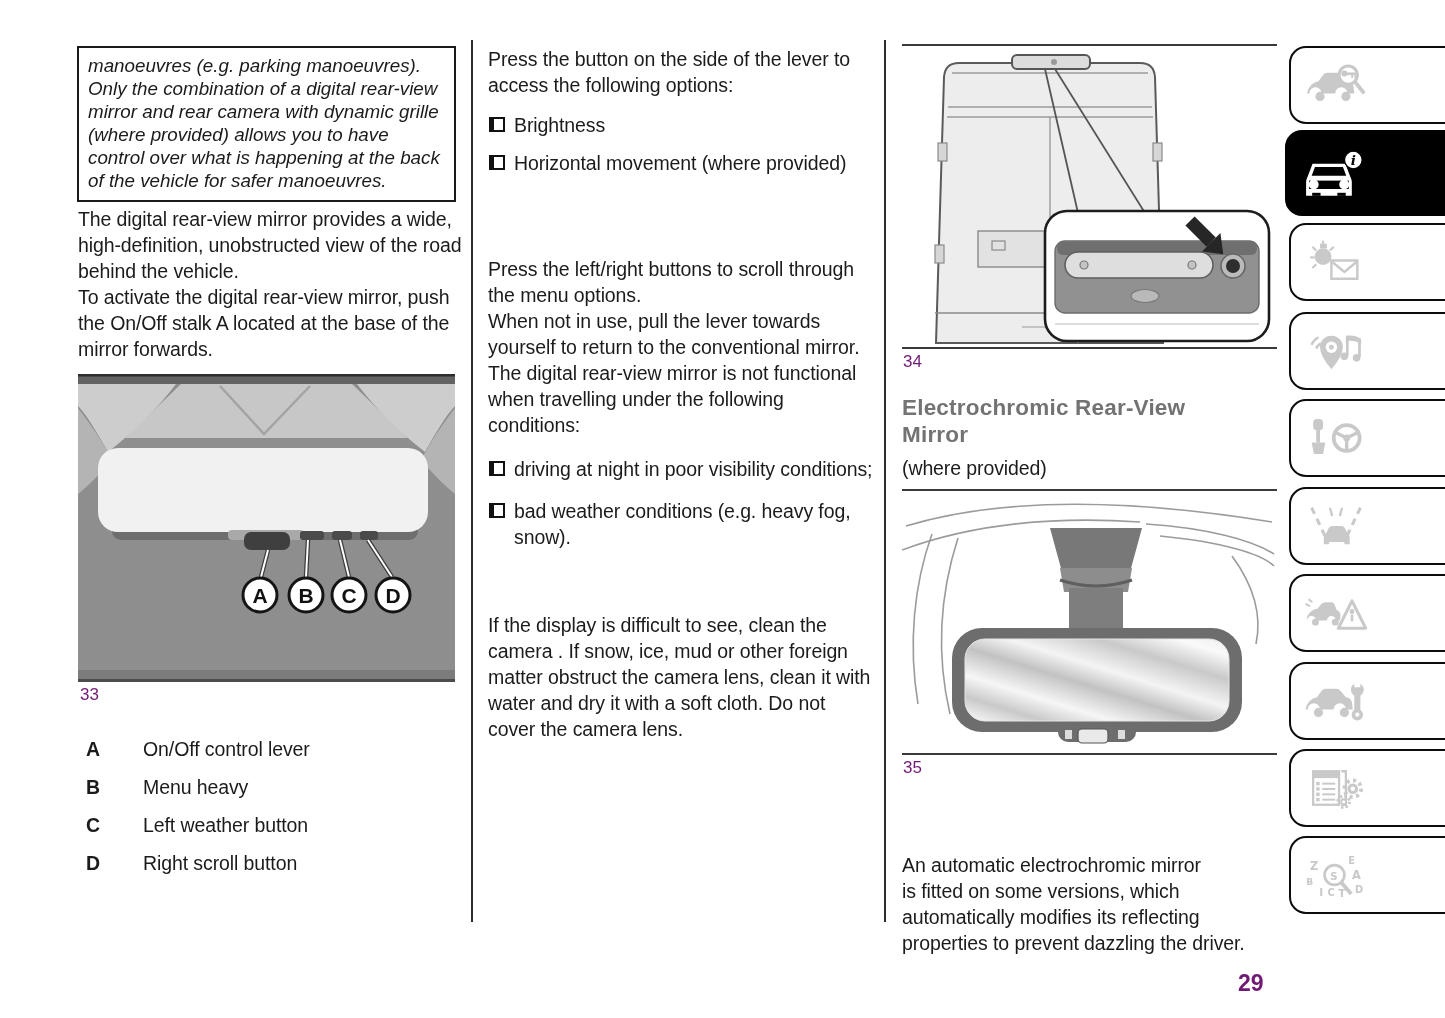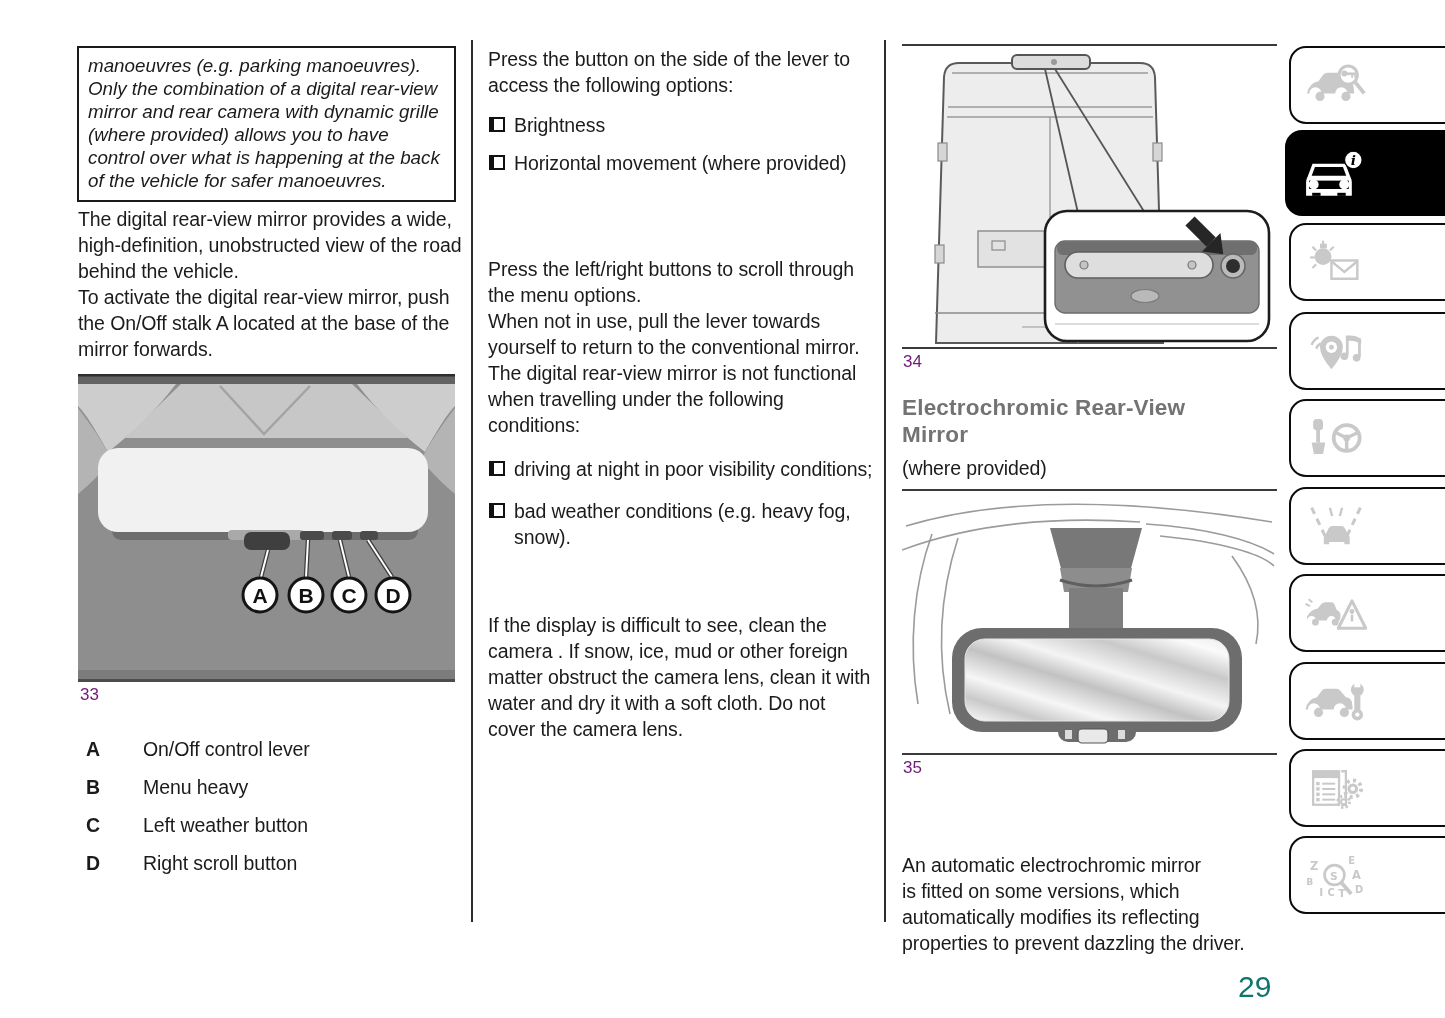--- a/index.html
+++ b/index.html
@@ -47,21 +47,21 @@
   
   .rc-heading{
     left:902px;top:394px;width:300px;
     font-size:22.5px;line-height:27px;font-weight:bold;
     letter-spacing:0.2px;color:#737373;
   }
   .rc-sub{left:902px;top:455px;width:374px;}
   .rc-par{left:902px;top:852px;width:380px;}
   .page-num{
     left:1238px;top:970px;
-    font-size:30px;font-weight:normal;color:#0f766e;
+    font-size:23px;font-weight:bold;color:#701a75;
   }
   
   .tab{
     position:absolute;left:1289px;width:172px;
     background:#fff;border:2.6px solid #0c0c0c;border-radius:17px;
     display:flex;align-items:center;
     color:#c9c9c9;box-sizing:border-box;
   }
   .tab.active{background:#000;border-color:#000;color:#fff;left:1285px;width:176px;}
   .ticon{margin-left:13px;width:64px;height:54px;flex:0 0 auto;}

